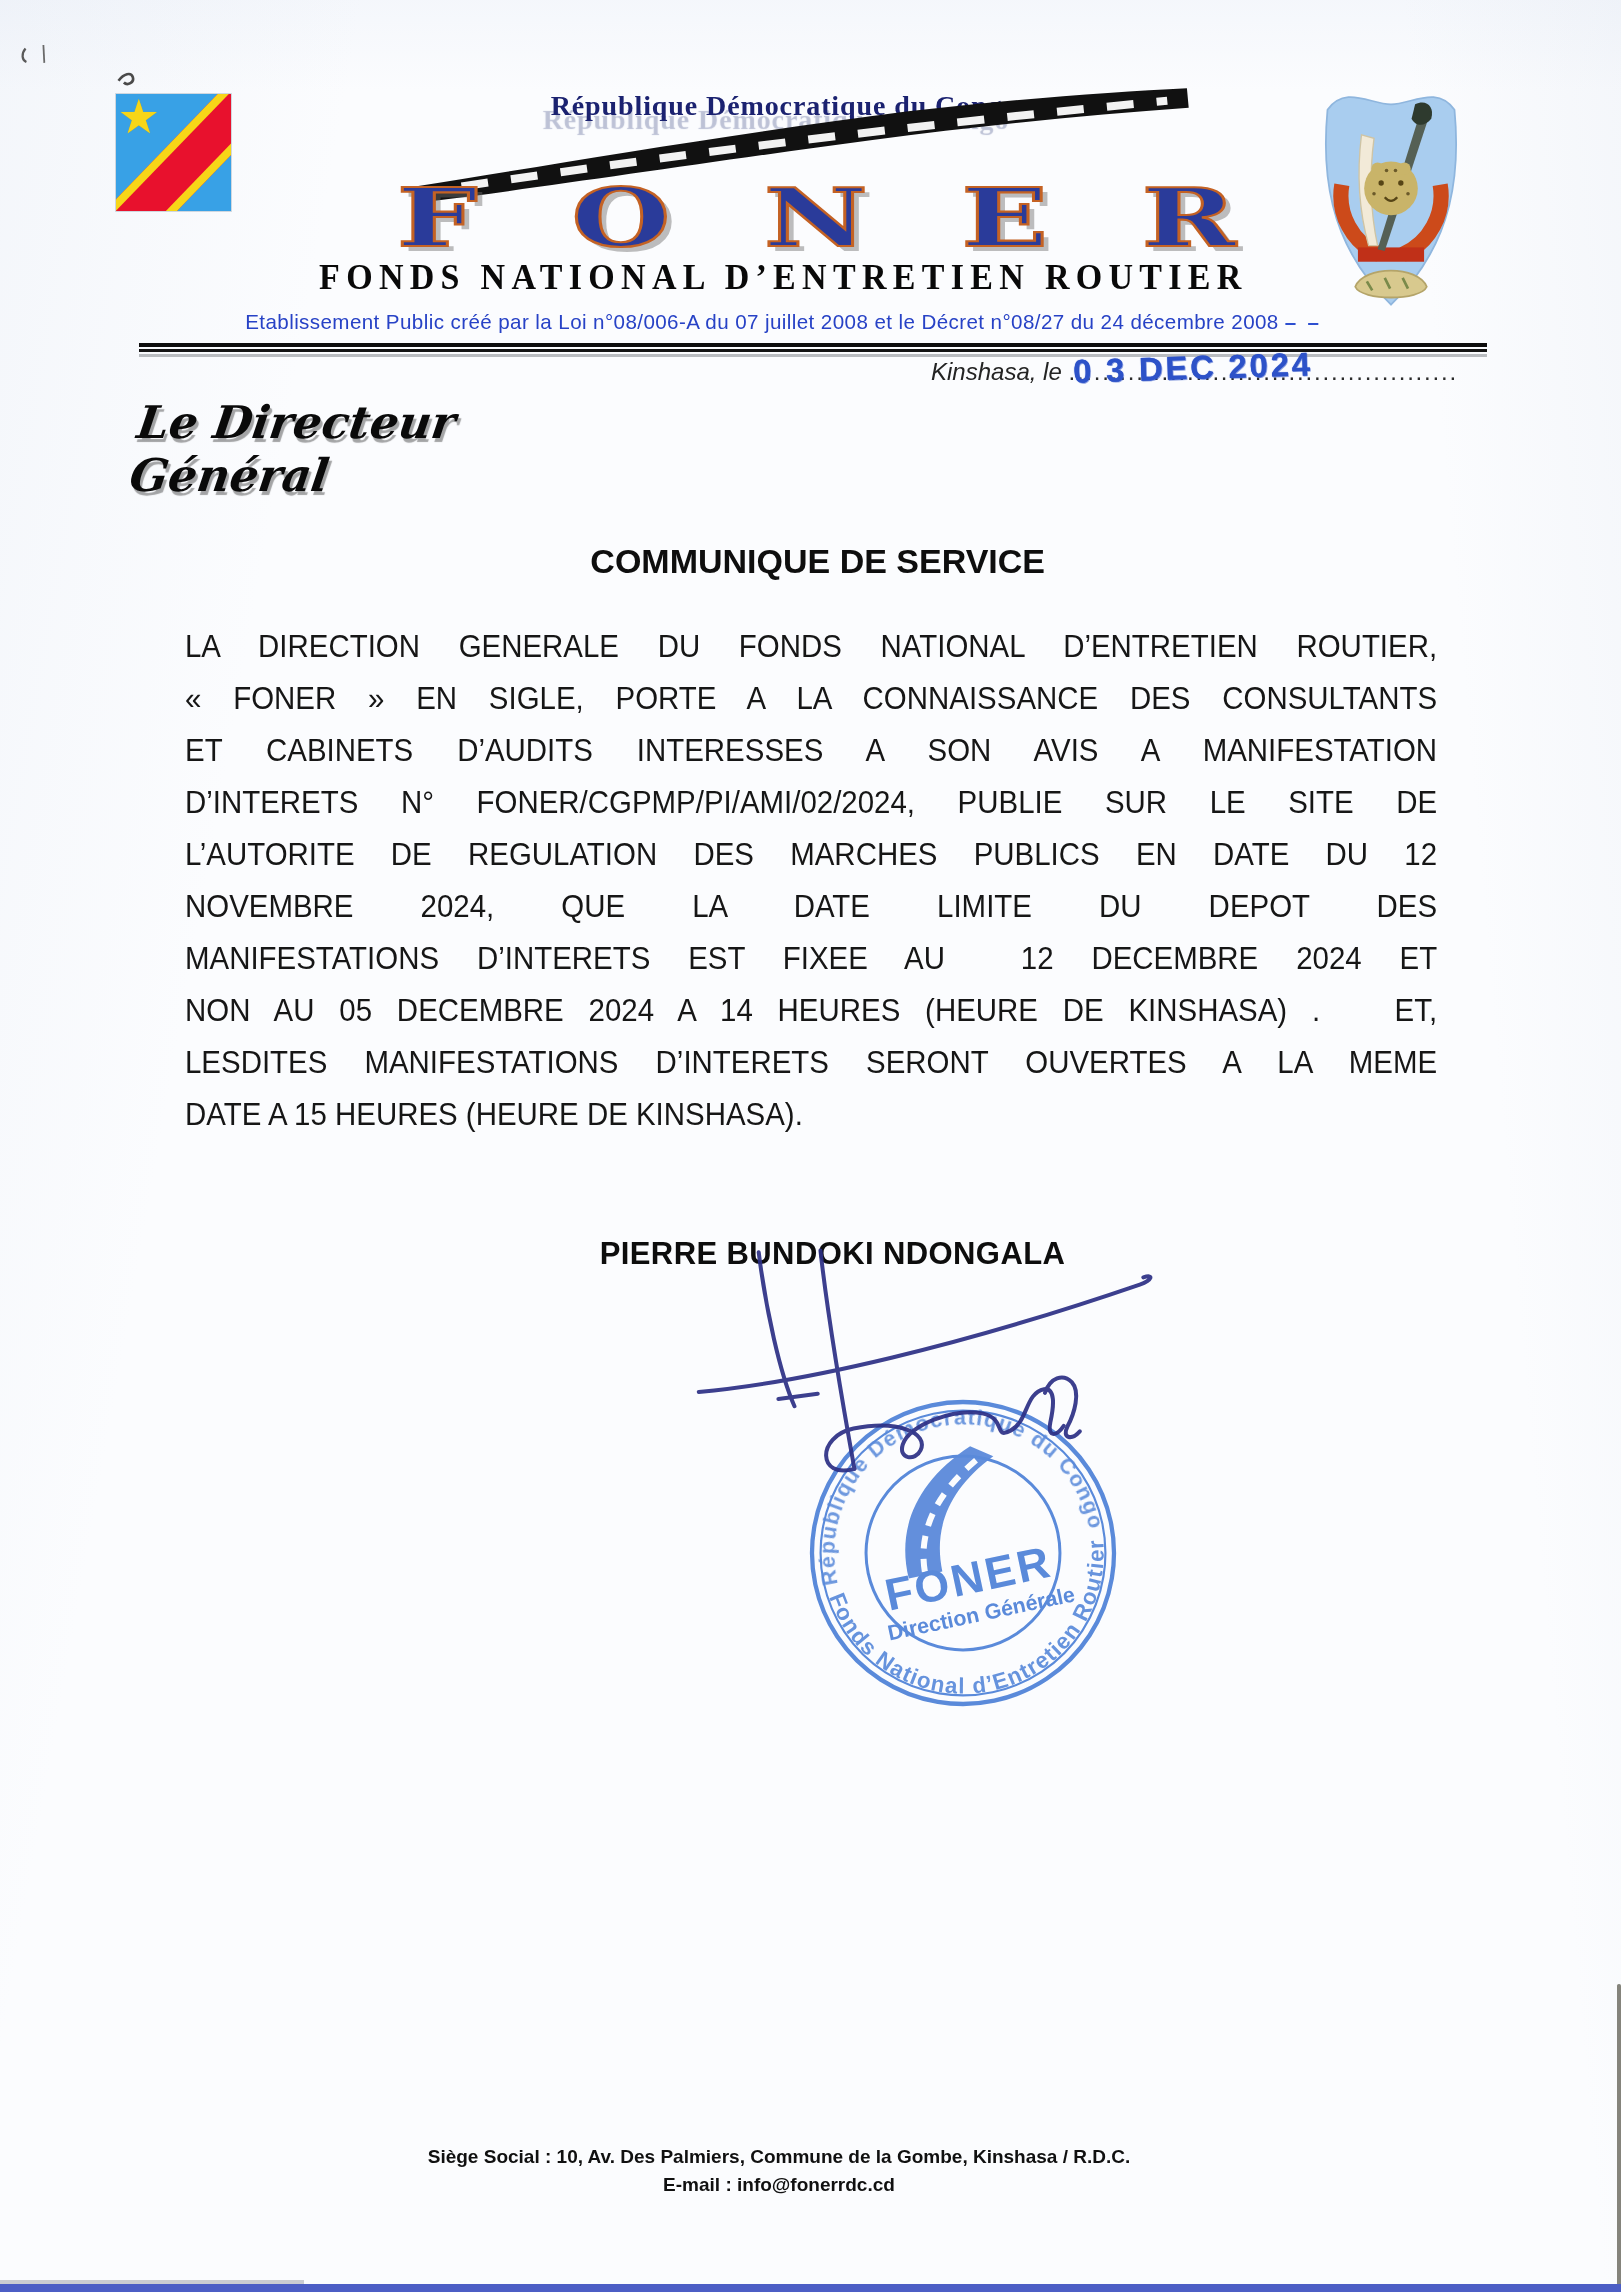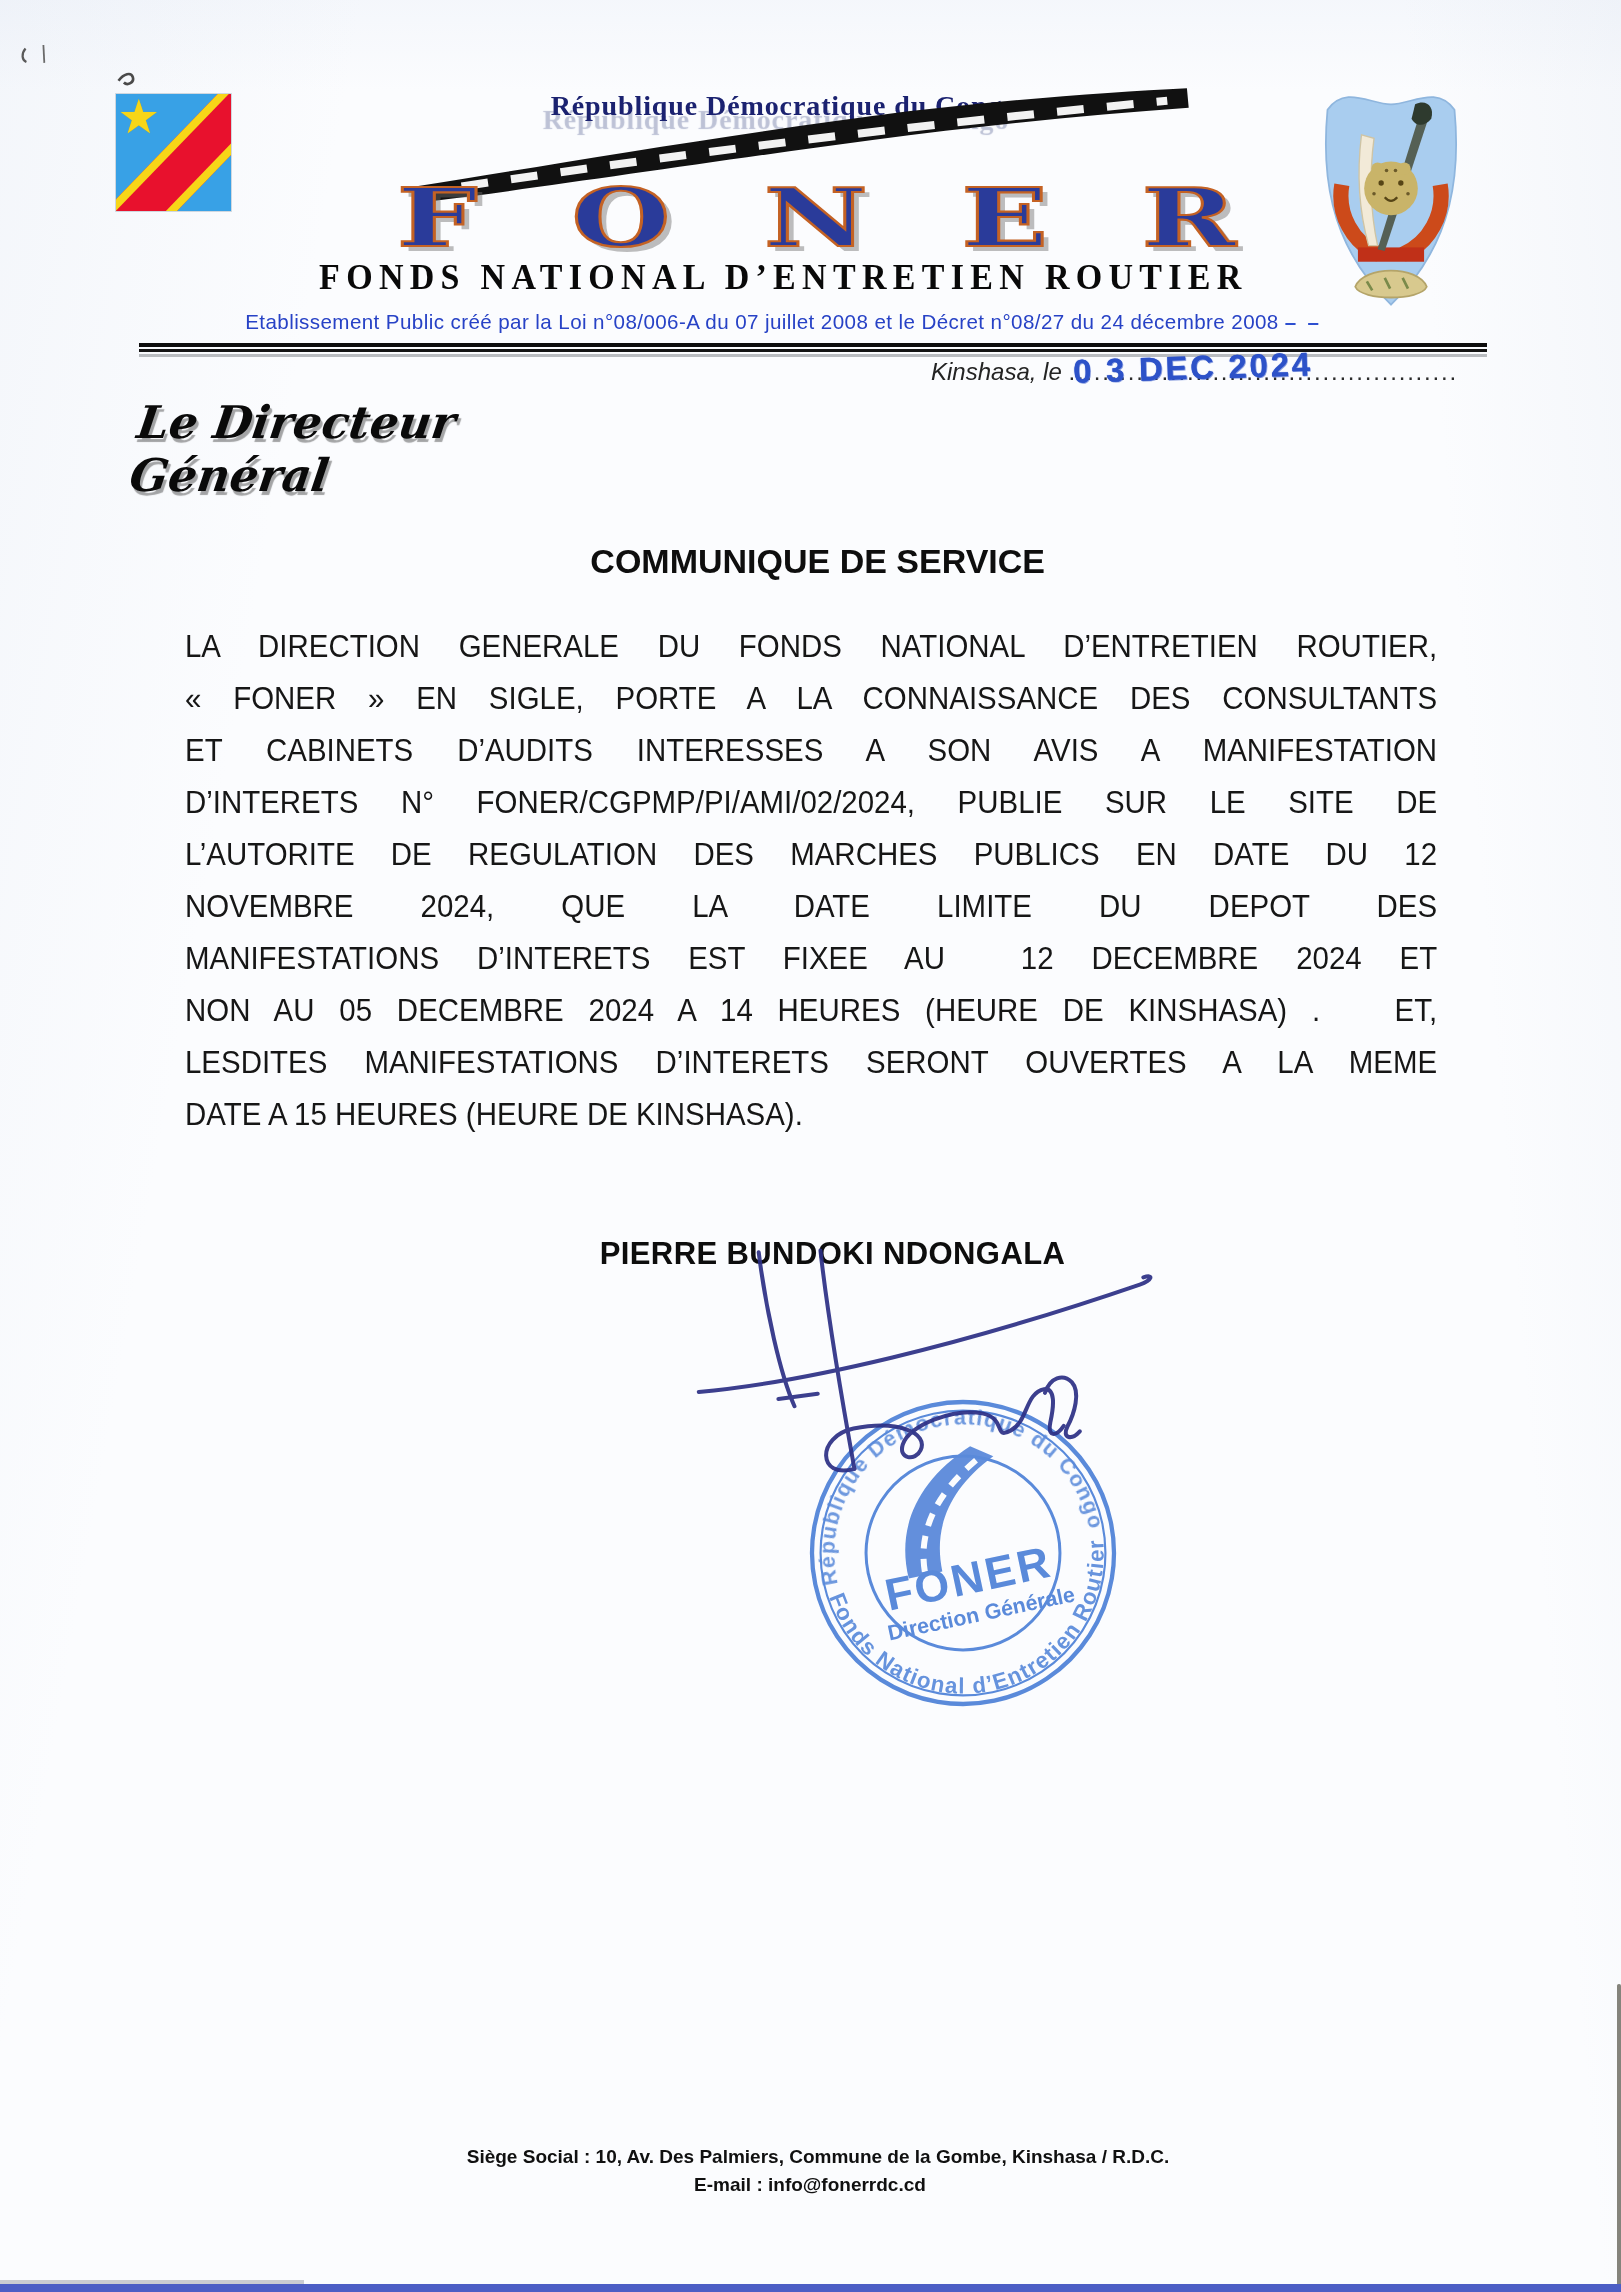--- a/index.html
+++ b/index.html
@@ -80,23 +80,23 @@
   
   #round-stamp{left:800px;top:1390px;width:326px;height:326px;z-index:2;
         mix-blend-mode:multiply;opacity:.92;transform:rotate(-12deg);}
   #signature-svg{left:694px;top:1247px;width:506px;height:246px;z-index:3;}
 
   
   #coa{left:1315px;top:79px;width:152px;height:251px;}
 
   
   #footer-address{left:0px;top:2146px;width:1558px;text-align:center;
-        font-weight:bold;font-size:19px;color:#101010;margin-left:39px;}
+        font-weight:bold;font-size:19px;color:#101010;}
   #footer-email{left:0px;top:2174px;width:1558px;text-align:center;
-        font-weight:bold;font-size:19px;color:#101010;margin-left:31px;}
+        font-weight:bold;font-size:19px;color:#101010;}
 
   
   #pen-marks-top{left:13.4px;top:34px;width:152px;height:72px;}
   #edge-gray{left:0;top:2280px;width:304px;height:4.5px;background:#caccd1;}
   #edge-right{right:0;top:1984px;width:3.6px;height:309px;background:#5e5c50;opacity:.75;border-radius:1.8px;}
   #bottom-bar{left:0;bottom:0;width:1621px;height:9px;background:#4c5ec5;}
 </style>
 </head>
 <body>
 

